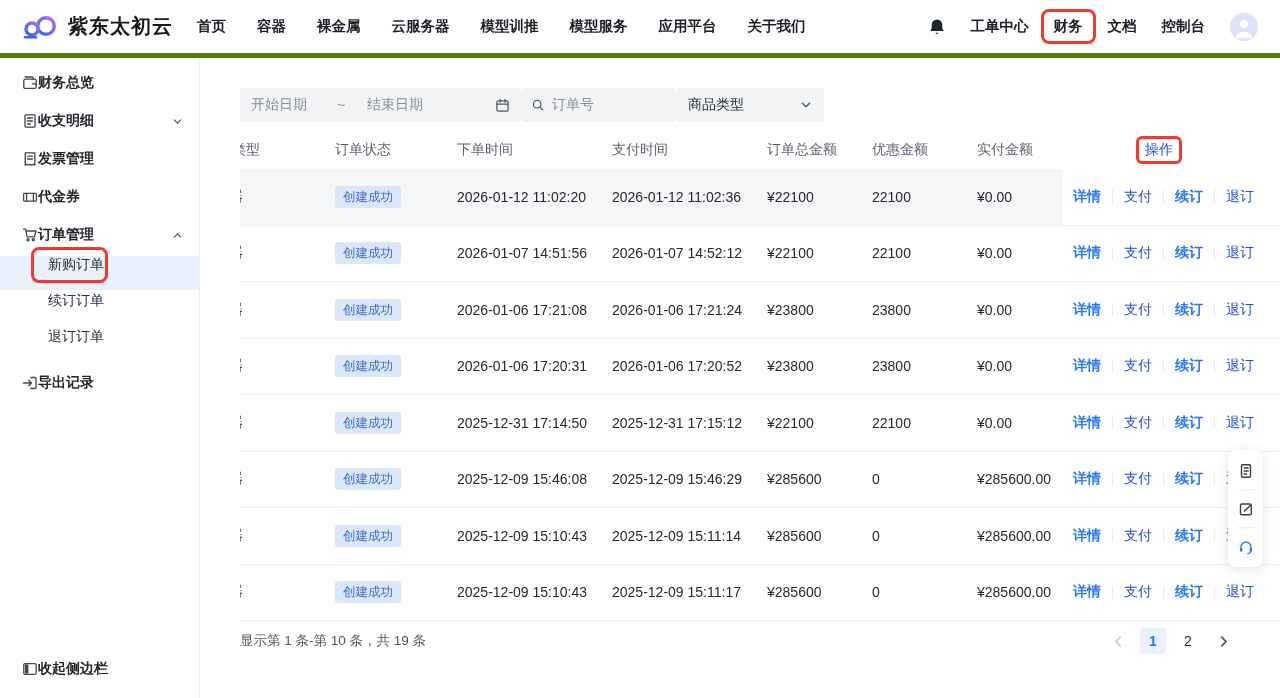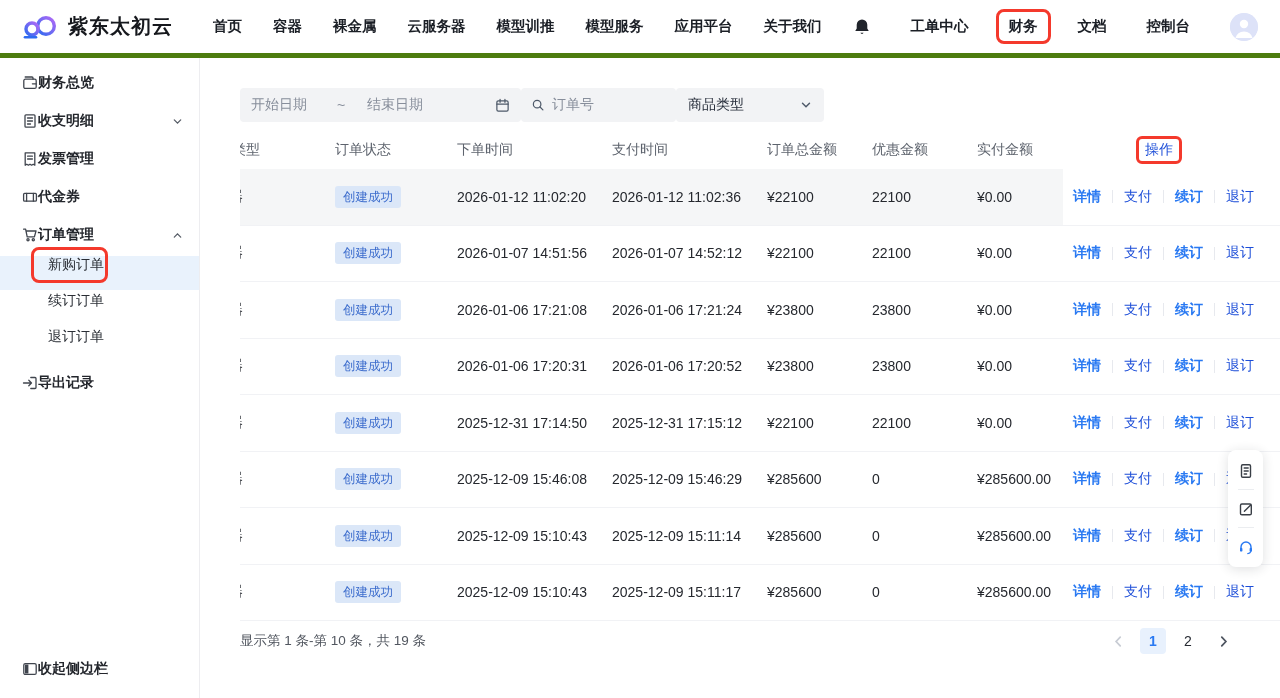--- a/index.html
+++ b/index.html
@@ -5,23 +5,23 @@
 *{box-sizing:border-box;margin:0;padding:0}
 html,body{width:1280px;height:698px;overflow:hidden;background:#fff;
   font-family:"Liberation Sans","DejaVu Sans",sans-serif;color:#1d2129}
 svg{display:block}
 
 
 .navbar{position:fixed;top:0;left:0;right:0;height:58px;background:#fff;display:flex;
   align-items:center;padding:0 22px;border-bottom:5px solid #4d7c0f;z-index:50}
 .logo{display:flex;align-items:center;gap:10px}
 .logo-text{font-size:20px;font-weight:700;letter-spacing:1px;color:#16181d}
-.nav-menu{display:flex;gap:31px;margin-left:40px}
+.nav-menu{display:flex;gap:31px;margin-left:24px}
 .nav-item{font-size:14.5px;font-weight:600;color:#1b1f26;cursor:pointer;white-space:nowrap}
-.nav-right{margin-left:auto;display:flex;align-items:center;gap:40px}
+.nav-right{margin-left:auto;display:flex;align-items:center;gap:25px}
 .nav-link{font-size:14.5px;font-weight:600;color:#1b1f26;cursor:pointer;white-space:nowrap}
 .avatar{width:28px;height:28px;border-radius:50%;background:#dde2f8;overflow:hidden;cursor:pointer}
 
 
 .annot{position:relative}
 .annot::after{content:"";position:absolute;border:3px solid #f4392c;border-radius:8px;pointer-events:none}
 .annot-finance::after{top:-8px;bottom:-8px;left:-13px;right:-13px}
 .annot-neworder::after{top:-9px;bottom:-9px;left:-17px;right:-4px}
 .annot-ops::after{top:-5px;bottom:-5px;left:-9px;right:-9px;border-radius:6px}
 

